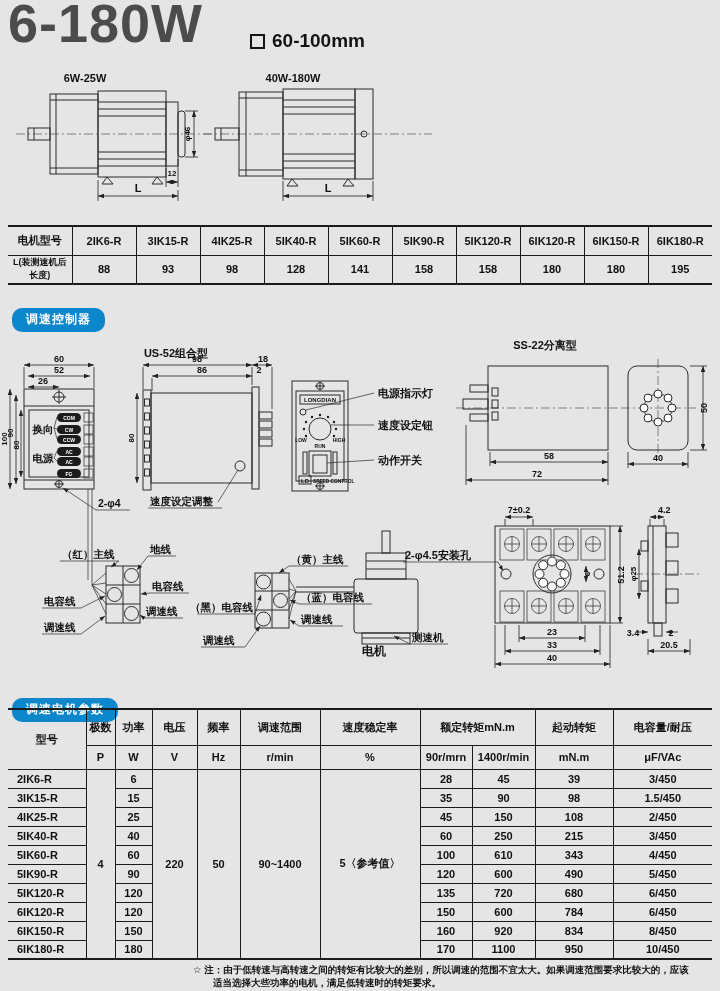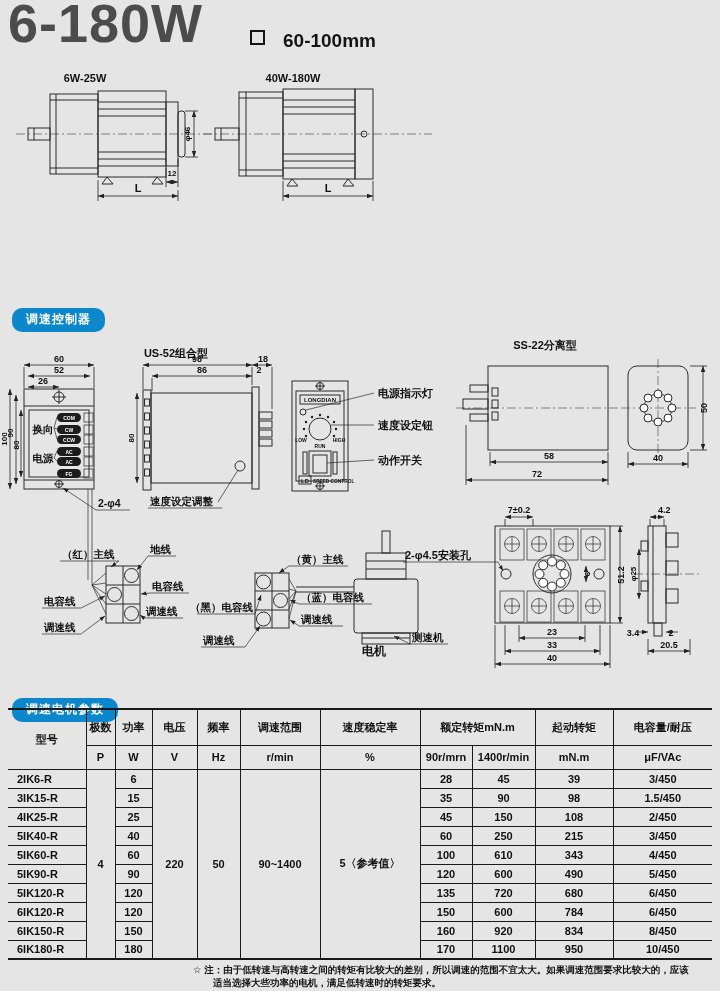--- a/index.html
+++ b/index.html
@@ -1,19 +1,19 @@
 <!DOCTYPE html>
 <html><head>
 <meta charset="utf-8">
 <style>
   *{margin:0;padding:0;box-sizing:border-box}
   html,body{width:720px;height:991px;background:#fff;font-family:"Liberation Sans","DejaVu Sans",sans-serif;color:#1a1a1a}
   .page{position:relative;width:720px;height:991px;background:#e5e5e5;overflow:hidden}
   .title{position:absolute;left:8px;top:-8px;font-size:54px;font-weight:bold;color:#4c4c4c;letter-spacing:1px}
-  .size-row{position:absolute;left:250px;top:30px;display:flex;gap:18px;font-size:19px;font-weight:bold;color:#141414}
+  .size-row{position:absolute;left:250px;top:30px;display:flex;align-items:center;gap:7px;font-size:19px;font-weight:bold;color:#141414}
   .sq{width:15px;height:15px;border:2.5px solid #141414;display:inline-block}
   .badge{position:absolute;left:12px;background:#0d87cc;color:#fff;font-size:12px;font-weight:bold;padding:3px 14px 4px;border-radius:10px;letter-spacing:1px}
   .b1{top:308px}.b2{top:698px}
   table{border-collapse:collapse;position:absolute;table-layout:fixed;border-top:2px solid #1a1a1a;border-bottom:2px solid #1a1a1a}
   td{border:1px solid #1a1a1a;text-align:center;font-size:11px;font-weight:bold;padding:0 2px;color:#111}
   tr td:first-child{border-left:none}
   tr td:last-child{border-right:none}
   .t1{left:8px;top:225px;width:704px}
   .t1 td{height:29px}
   .t1 .lbl1{font-size:11px}
@@ -121,20 +121,46 @@
     <g>
       <line class="dim" x1="273" y1="117" x2="273" y2="137"></line>
         <line class="dim" x1="363" y1="117" x2="363" y2="137"></line>
       <line class="dim" x1="273" y1="132" x2="363" y2="132" marker-start="url(#arA)" marker-end="url(#arA)"></line>
       <text class="zh" x="318" y="128" text-anchor="middle">L</text>
     </g>
   </svg>
 
   <table class="t1">
     <tbody>
+        <tr>
+      <td class="lbl1">电机型号</td>
+      <td>2IK6-R</td>
+      <td>3IK15-R</td>
+      <td>4IK25-R</td>
+      <td>5IK40-R</td>
+      <td>5IK60-R</td>
+      <td>5IK90-R</td>
+      <td>5IK120-R</td>
+      <td>6IK120-R</td>
+      <td>6IK150-R</td>
+      <td>6IK180-R</td>
+    </tr>
+    <tr>
+      <td class="lbl2">L(装测速机后长度)</td>
+      <td>88</td>
+      <td>93</td>
+      <td>98</td>
+      <td>128</td>
+      <td>141</td>
+      <td>158</td>
+      <td>158</td>
+      <td>180</td>
+      <td>180</td>
+      <td>195</td>
+    </tr>
   </tbody>
     </table>
 
   <div class="badge b1">调速控制器</div>
 
   <svg class="sv-draw" width="720" height="348" viewBox="0 0 720 348">
     <defs>
       <marker id="arB" markerWidth="9" markerHeight="8" refX="8" refY="3" orient="auto-start-reverse">
           <path d="M0,0L8,3L0,6z" fill="#222"></path>
         </marker>

